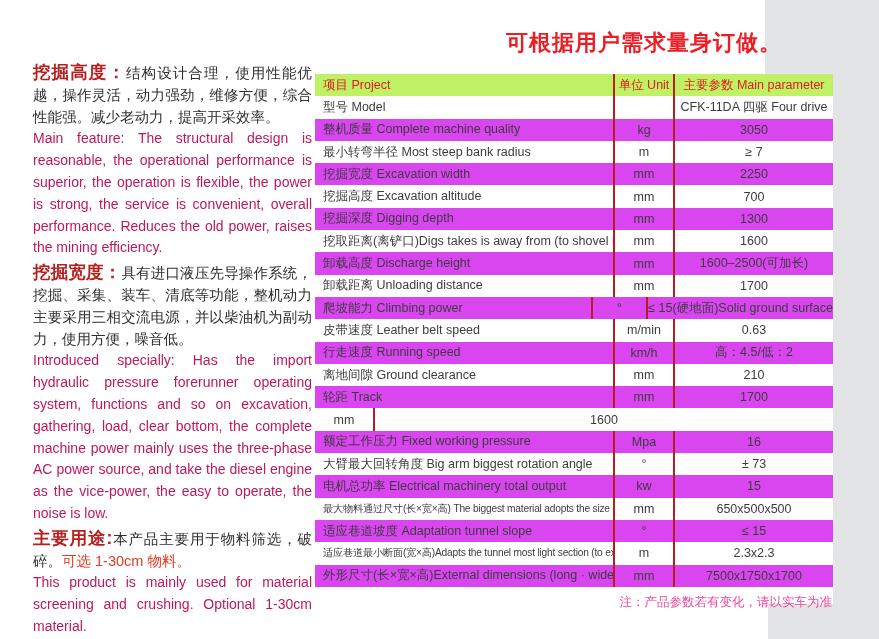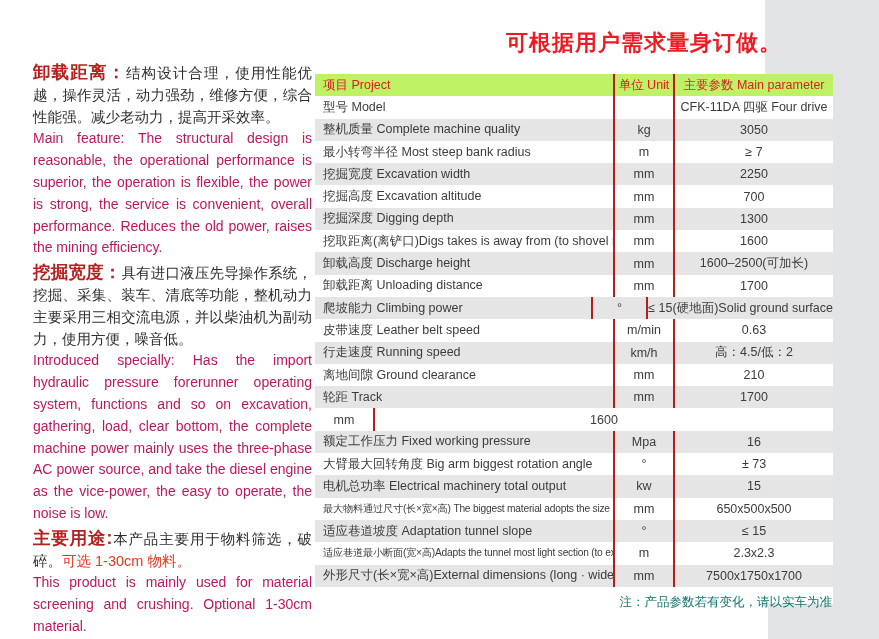--- a/index.html
+++ b/index.html
@@ -24,46 +24,46 @@
   .features p{margin:0;text-align:justify;}
   .cn{font-size:14.5px;line-height:21.8px;color:#2e2e30;}
   .en{font-size:14px;line-height:21.8px;color:#be185d;}
   .heading{font-size:17.5px;font-weight:bold;color:#b6201f;}
   .red-text{color:#e8391f;}
   .mt{margin-top:3px !important;}
 
   
   .spec-table{position:absolute;left:315px;top:74px;width:518px;}
   .trow{display:flex;height:22.3px;align-items:stretch;}
-  .trow.shaded .cell{background:#e5e5e5;}
+  .trow.shaded .cell{background:#d946ef;}
   .trow.header .cell{background:#bef264;color:#e01b22;}
   .cell{display:flex;align-items:center;font-size:12.5px;color:#3c3c3e;background:transparent;}
   .cell + .cell{border-left:2px solid #b91c1c;}
   .c1{width:298px;padding-left:8px;box-sizing:border-box;white-space:nowrap;overflow:hidden;}
   .c2{width:58px;justify-content:center;text-align:center;}
   .c3{flex:1;justify-content:center;text-align:center;white-space:nowrap;}
   .trow.compact .c1{font-size:10.2px;letter-spacing:-0.2px;}
 
   
   .note{
     position:absolute;left:555px;top:594px;width:277px;text-align:right;
-    font-size:12.5px;color:#0f766e;white-space:nowrap;
+    font-size:12.5px;color:#ec4899;white-space:nowrap;
   }
 </style>
 </head>
 <body>
 
 <div class="gray gray-top"></div>
 <div class="gray gray-right"></div>
 <div class="gray gray-bottom"></div>
 
 <div class="page-title">可根据用户需求量身订做。</div>
 
 <div class="features">
-  <p class="cn"><span class="heading">卸载距离：</span><span>结构设计合理，使用性能优越，操作灵活，动力强劲，维修方便，综合性能强。减少老动力，提高开采效率。</span></p>
+  <p class="cn"><span class="heading">挖掘高度：</span><span>结构设计合理，使用性能优越，操作灵活，动力强劲，维修方便，综合性能强。减少老动力，提高开采效率。</span></p>
   <p class="en">Main feature: The structural design is reasonable, the operational performance is superior, the operation is flexible, the power is strong, the service is convenient, overall performance. Reduces the old power, raises the mining efficiency.</p>
 
   <p class="cn mt"><span class="heading">挖掘宽度：</span><span>具有进口液压先导操作系统，挖掘、采集、装车、清底等功能，整机动力主要采用三相交流电源，并以柴油机为副动力，使用方便，噪音低。</span></p>
   <p class="en">Introduced specially: Has the import hydraulic pressure forerunner operating system, functions and so on excavation, gathering, load, clear bottom, the complete machine power mainly uses the three-phase AC power source, and take the diesel engine as the vice-power, the easy to operate, the noise is low.</p>
 
   <p class="cn mt"><span class="heading">主要用途:</span><span>本产品主要用于物料筛选，破碎。</span><span class="red-text">可选 1-30cm 物料。</span></p>
   <p class="en">This product is mainly used for material screening and crushing. Optional 1-30cm material.</p>
 </div>
 
 <div class="spec-table">

